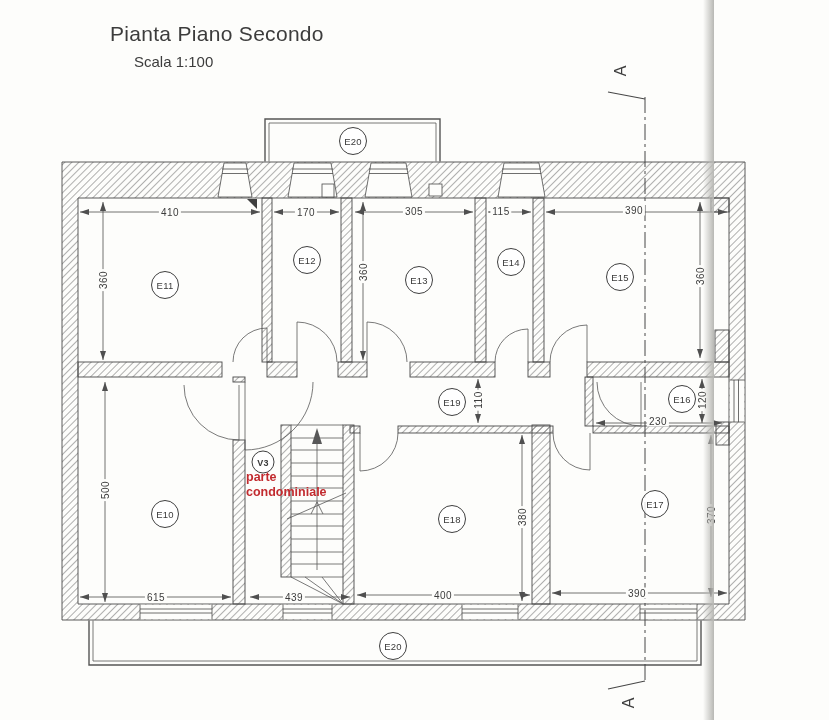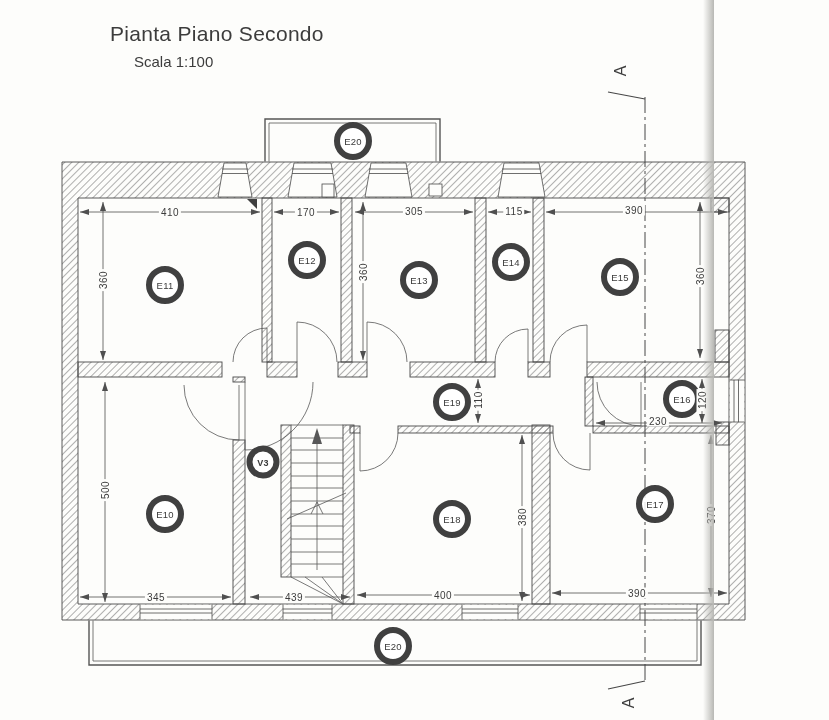--- a/index.html
+++ b/index.html
@@ -13,21 +13,21 @@
   svg{position:absolute;left:0;top:0;}
   .title{
     position:absolute;left:110px;top:22px;
     font-size:21px;color:#3c3c3c;letter-spacing:0.3px;white-space:nowrap;
   }
   .subtitle{
     position:absolute;left:134px;top:53px;
     font-size:15px;color:#3c3c3c;white-space:nowrap;
   }
   .room{
-    position:absolute;width:26px;height:26px;border:6px solid #404040;border-radius:50%;
+    position:absolute;width:26px;height:26px;border:1px solid #404040;border-radius:50%;
     display:flex;align-items:center;justify-content:center;
     font-size:9.5px;color:#3a3a3a;background:rgba(255,255,255,.85);
     transform:translate(-50%,-50%);letter-spacing:.2px;
   }
   .room.small{width:21px;height:21px;font-size:9px;font-weight:bold;}
   .dim{
     position:absolute;font-size:10px;color:#3c3c3c;background:#fdfdfb;
     padding:0 2px;transform:translate(-50%,-50%);white-space:nowrap;letter-spacing:.5px;
   }
   .dim.v{transform:translate(-50%,-50%) rotate(-90deg);}
@@ -254,34 +254,38 @@
 <div class="room" style="left:682px;top:399px">E16</div>
 <div class="room" style="left:165px;top:514px">E10</div>
 <div class="room small" style="left:263px;top:462px">V3</div>
 <div class="room" style="left:452px;top:519px">E18</div>
 <div class="room" style="left:655px;top:504px">E17</div>
 <div class="room" style="left:393px;top:646px">E20</div>
 
 <span class="dim" style="left:170px;top:212px">410</span>
 <span class="dim" style="left:306px;top:212px">170</span>
 <span class="dim" style="left:414px;top:211px">305</span>
-<span class="dim" style="left:514px;top:211px">115</span>
+<span class="dim" style="left:501px;top:211px">115</span>
 <span class="dim" style="left:634px;top:210px">390</span>
 <span class="dim v" style="left:103px;top:280px">360</span>
 <span class="dim v" style="left:363px;top:272px">360</span>
 <span class="dim v" style="left:700px;top:276px">360</span>
 <span class="dim v" style="left:105px;top:490px">500</span>
 <span class="dim v" style="left:478px;top:400px">110</span>
 <span class="dim v" style="left:702px;top:400px">120</span>
 <span class="dim" style="left:658px;top:421px">230</span>
 <span class="dim v" style="left:522px;top:517px">380</span>
 <span class="dim v" style="left:711px;top:515px">370</span>
-<span class="dim" style="left:156px;top:597px">345</span>
+<span class="dim" style="left:156px;top:597px">615</span>
 <span class="dim" style="left:294px;top:597px">439</span>
 <span class="dim" style="left:443px;top:595px">400</span>
 <span class="dim" style="left:637px;top:593px">390</span>
 
+<div class="condo">
+  <div>parte</div>
+  <div>condominiale</div>
+</div>
 
 <span class="sec-letter" style="left:621px;top:71px">A</span>
 <span class="sec-letter" style="left:629px;top:703px">A</span>
 
 <div class="scan-edge"></div>
 </div>
 
 </body></html>

